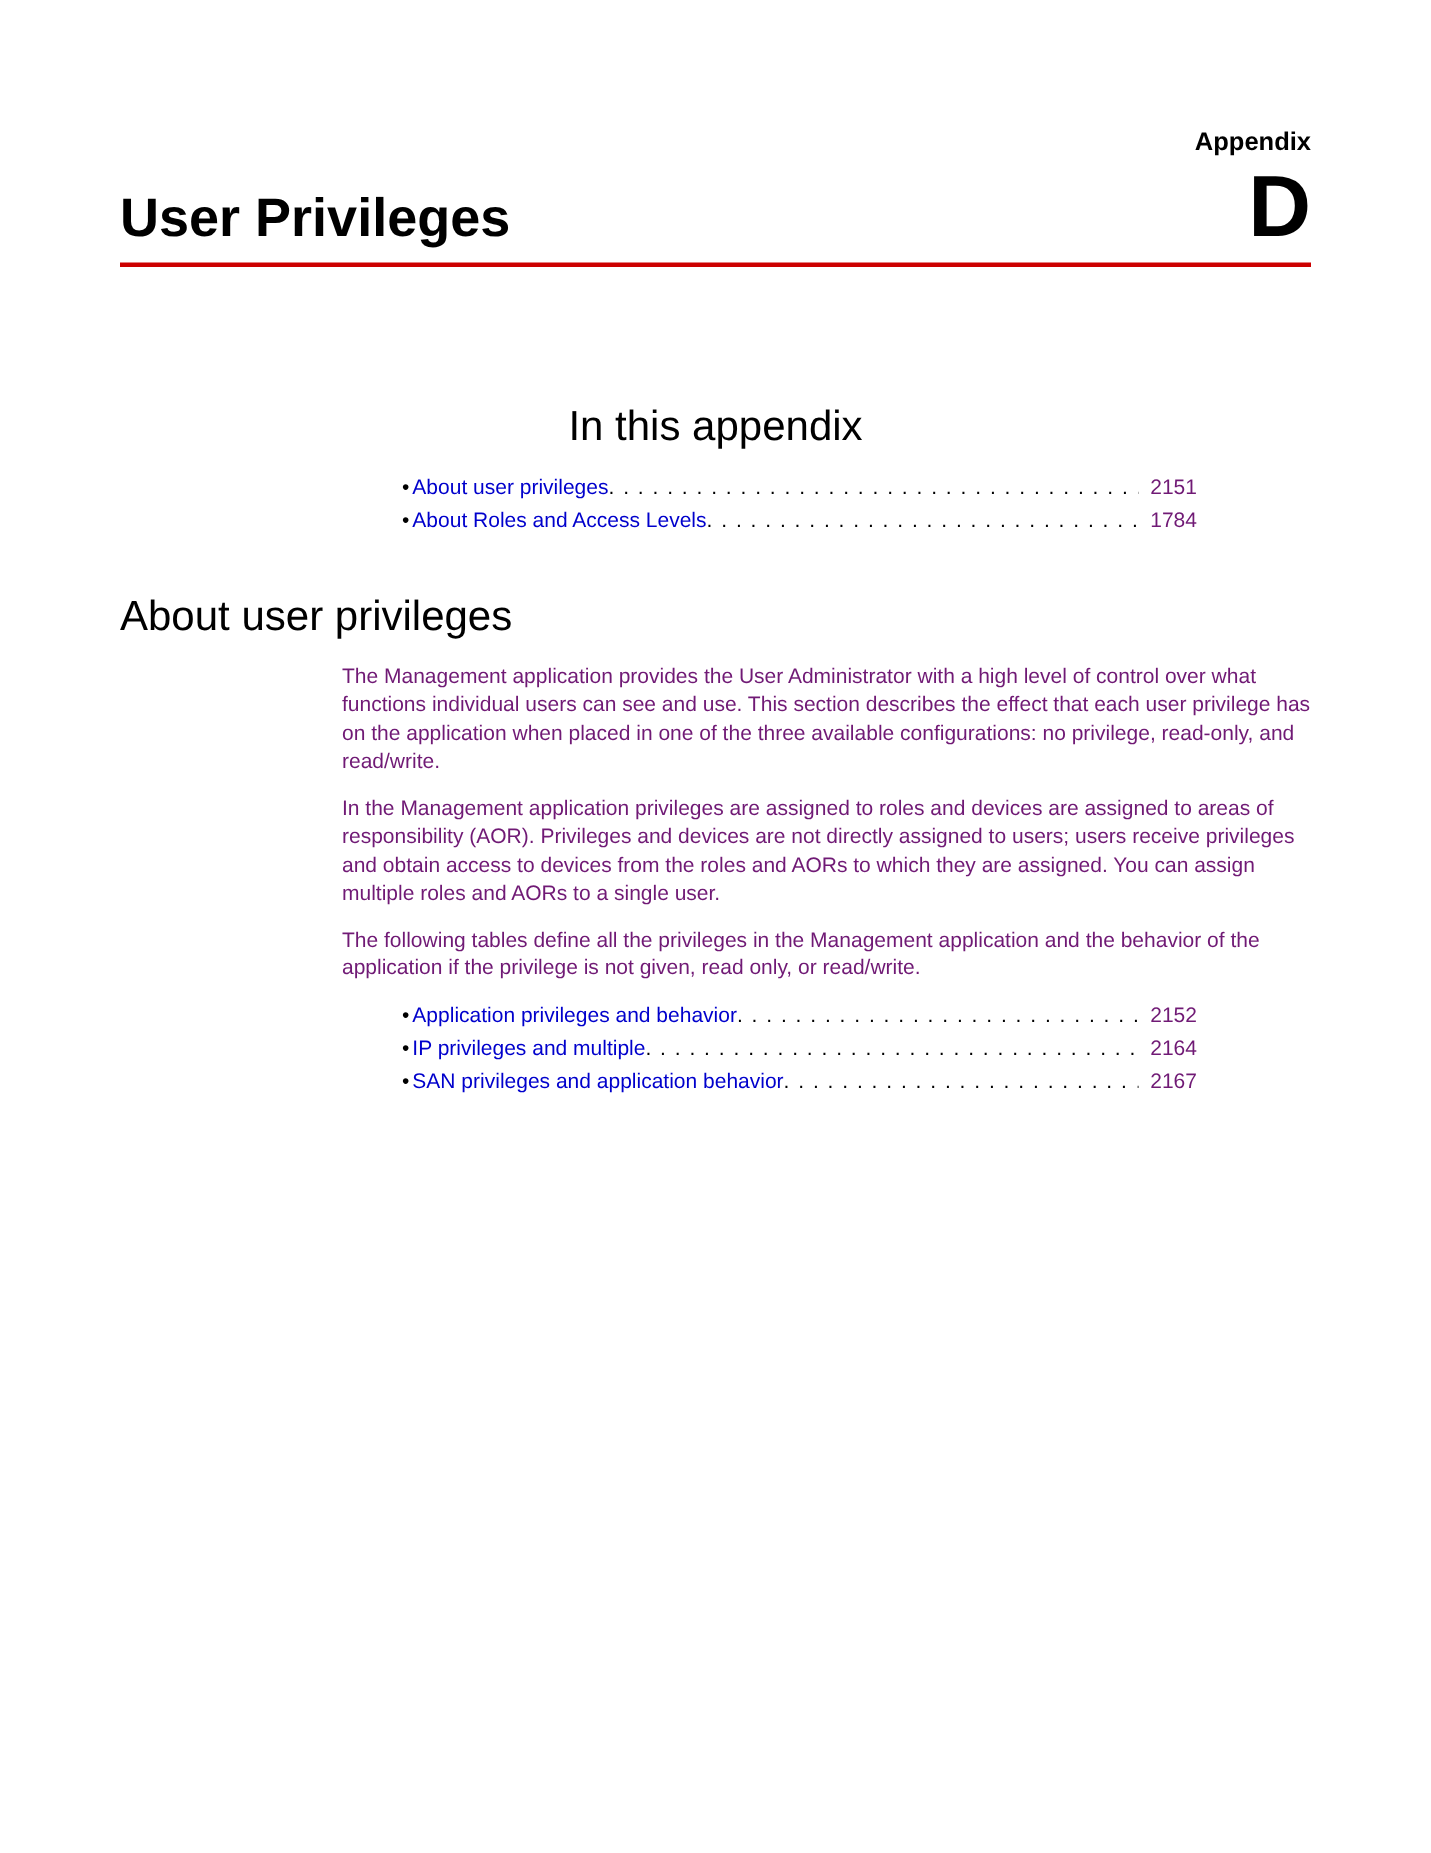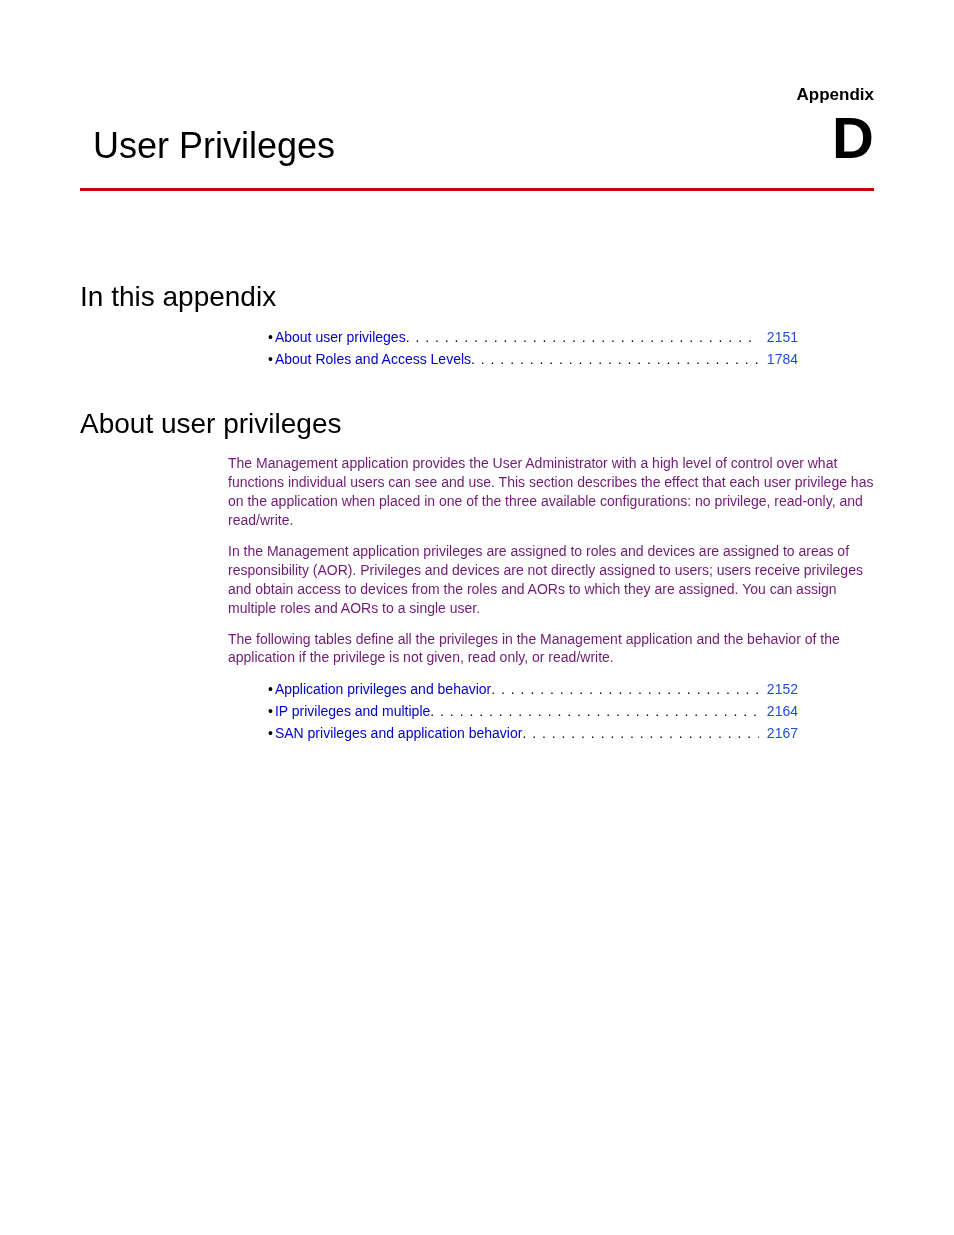--- a/index.html
+++ b/index.html
@@ -27,23 +27,23 @@
     margin-bottom: 4px;
   }
   .title-row {
     display: flex;
     justify-content: space-between;
     align-items: baseline;
   }
   .chapter-title {
     font-family: "Arial Narrow", Arial, Helvetica, sans-serif;
     font-stretch: condensed;
-    font-weight: 400;
+    font-weight: 700;
     font-size: 36px;
-    margin: 13px;
+    margin: 0;
   }
   .chapter-letter {
     font-family: "Arial Narrow", Arial, Helvetica, sans-serif;
     font-stretch: condensed;
     font-weight: 700;
     font-size: 58px;
     line-height: 1;
   }
   .red-rule {
     border: none;
@@ -52,20 +52,21 @@
   }
   .section-heading {
     font-family: "Arial Narrow", Arial, Helvetica, sans-serif;
     font-stretch: condensed;
     font-weight: 400;
     font-size: 28px;
     margin: 0 0 14px 0;
   }
   .section-in-this {
     margin-top: 90px;
+    text-align: center;
   }
   .section-about {
     margin-top: 38px;
   }
   .body-para {
     font-size: 14px;
     line-height: 1.35;
     margin: 0 0 12px 0;
     color: #701a75;
   }
@@ -94,21 +95,21 @@
   .toc-dots {
     flex: 1 1 auto;
     overflow: hidden;
     color: #000;
     letter-spacing: 1px;
   }
   .toc-dots::after {
     content: " . . . . . . . . . . . . . . . . . . . . . . . . . . . . . . . . . . . . . . . . . . . . . . . . . . . . . . . . . . . . . . . . . . . . . .";
   }
   .toc-page {
-    color: #1d4ed8;
+    color: #701a75;
     padding-left: 8px;
   }
 </style>
 </head>
 <body>
 
 <div class="page">
 
   <div class="header-block">
     <div class="appendix-label">Appendix</div>

